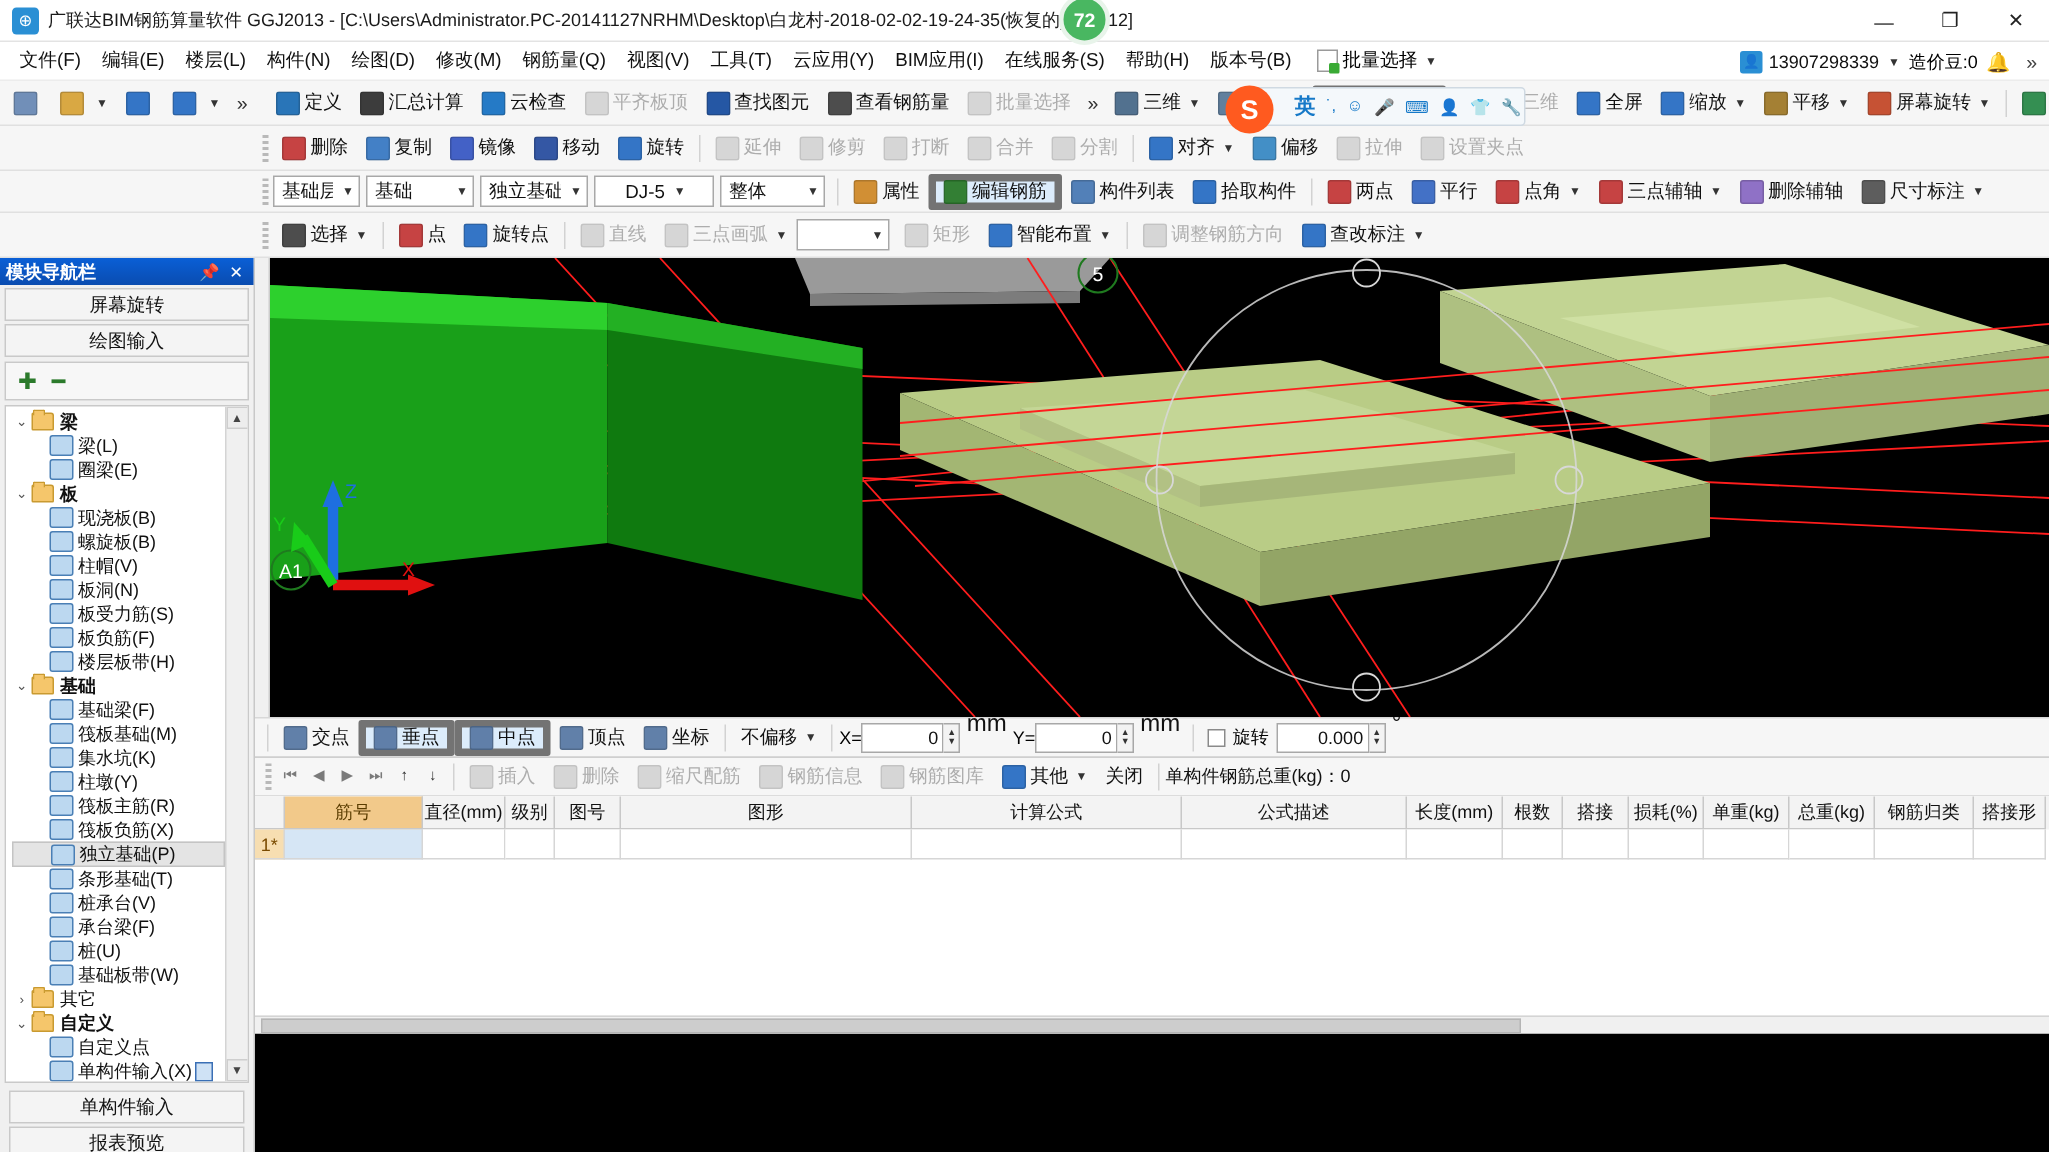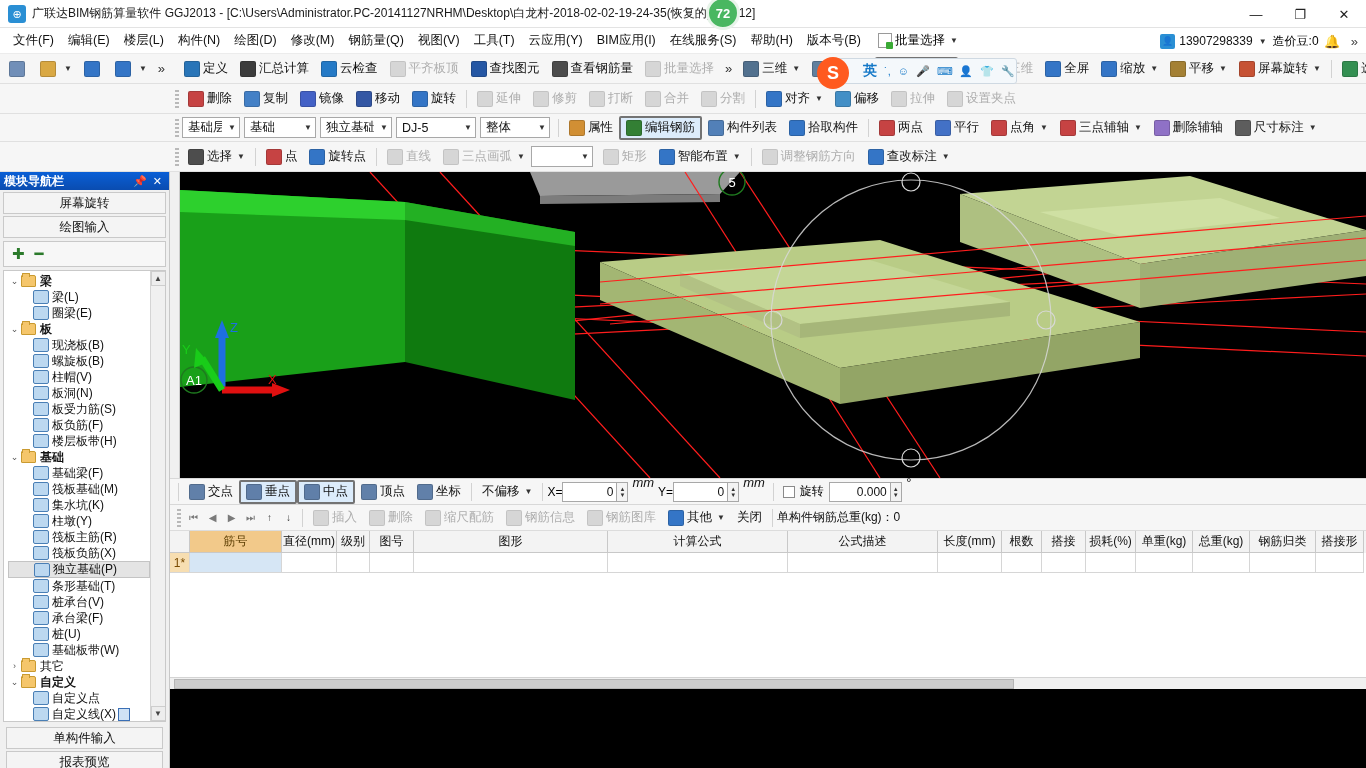--- a/index.html
+++ b/index.html
@@ -50,21 +50,21 @@
     background:#49b761; border:3px solid #e8f4ea; color:#fff; font-size:13px; font-weight:bold;
     text-align:center; line-height:30px; z-index:45; }
 
   
   .toolbar { background:#f6f6f6; border-bottom:1px solid #e0e0e0; height:30px;
     display:flex; align-items:center; padding:0 3px; }
   .tb2 { position:relative; }
   .tbtn { display:flex; align-items:center; gap:3px; padding:2px 5px; font-size:12.5px;
     color:#111; white-space:nowrap; height:24px; border:1px solid transparent; }
   .tbtn.disabled { color:#adadad; }
-  .tbtn.active { background:#dcecfb; border:2px solid #737373; border-radius:2px; }
+  .tbtn.active { background:#dcecfb; border:5px solid #737373; border-radius:2px; }
   .sep { width:1px; height:18px; background:#d2d2d2; margin:0 4px; }
   .gripper { width:4px; height:18px; margin:0 3px;
     background:repeating-linear-gradient(to bottom,#b9b9b9 0 2px,transparent 2px 4px); }
   .caret { font-size:8px; color:#333; margin-left:2px; }
   .ico { width:16px; height:16px; display:inline-block; flex:none; }
 
   .row-left { display:flex; align-items:center; }
   .chev { font-size:13px; color:#333; padding:0 5px; }
 
   
@@ -114,21 +114,21 @@
   .vp-scroll-l { width:10px; background:#f0f0f0; border-right:1px solid #ccc; }
 
   
   .snapbar { height:27px; background:#f6f6f6; border-top:1px solid #d8d8d8;
     border-bottom:1px solid #d8d8d8; display:flex; align-items:center; padding:0 4px; }
   .snum { width:55px; height:20px; border:1px solid #a8a8a8; background:#fff;
     font-size:12px; text-align:right; padding-right:3px; line-height:18px; color:#111;}
   .spin { width:11px; height:20px; border:1px solid #a8a8a8; border-left:none; background:#f3f3f3;
     display:flex; flex-direction:column; font-size:6px; align-items:center; justify-content:center;
     color:#333; margin-right:3px; }
-  .unit { font-size:13px; color:#111; margin:0 4px 18px 1px;font-style:italic; }
+  .unit { font-size:16px; color:#111; margin:0 4px 18px 1px; }
   .cbx { width:12px; height:12px; border:1px solid #8a8a8a; background:#fff; margin:0 5px; }
 
   
   .rebar { background:#f6f6f6; }
   .rb-tools { height:26px; display:flex; align-items:center; padding-left:4px;
     border-bottom:1px solid #dcdcdc; }
   .navbtn { width:19px; height:19px; display:flex; align-items:center; justify-content:center;
     font-size:10px; color:#7a7a7a; }
   .navbtn.on { color:#333; }
   .rb-table { background:#fff; }
@@ -381,21 +381,21 @@
         <span class="ar">▼</span>
       </div>
       <div class="combo" style="width: 72px;">
         <span class="cv">基础</span>
         <span class="ar">▼</span>
       </div>
       <div class="combo" style="width: 72px;">
         <span class="cv">独立基础</span>
         <span class="ar">▼</span>
       </div>
-      <div class="combo" style="width: 80px;">
+      <div class="combo" style="width: 80px; justify-content: center;">
         <span class="cv">DJ-5</span>
         <span class="ar">▼</span>
       </div>
       <div class="combo" style="width: 70px;">
         <span class="cv">整体</span>
         <span class="ar">▼</span>
       </div>
     </div>
   <div class="sep"></div>
   <div class="row-left" id="tb3-buttons">
@@ -646,21 +646,21 @@
             <span style="font-weight: 600;">自定义</span>
           </div>
           <div class="tnode indent1">
             <span class="tw"></span>
             <span class="tico" style="background: rgb(188, 216, 240); border: 1px solid rgb(74, 127, 181); border-radius: 2px;"></span>
             <span>自定义点</span>
           </div>
           <div class="tnode indent1">
             <span class="tw"></span>
             <span class="tico" style="background: rgb(188, 216, 240); border: 1px solid rgb(74, 127, 181); border-radius: 2px;"></span>
-            <span>自定义线(X)</span>
+            <span>单构件输入(X)</span>
             <span style="width: 12px; height: 13px; margin-left: 2px; background: rgb(207, 226, 245); border: 1px solid rgb(58, 111, 181);"></span>
           </div>
         </div>
       <div class="tscroll">
         <div class="tsb">▲</div>
         <div class="tsb">▼</div>
       </div>
     </div>
     <div class="nav-foot">
       <div class="nav-btn">单构件输入</div>

